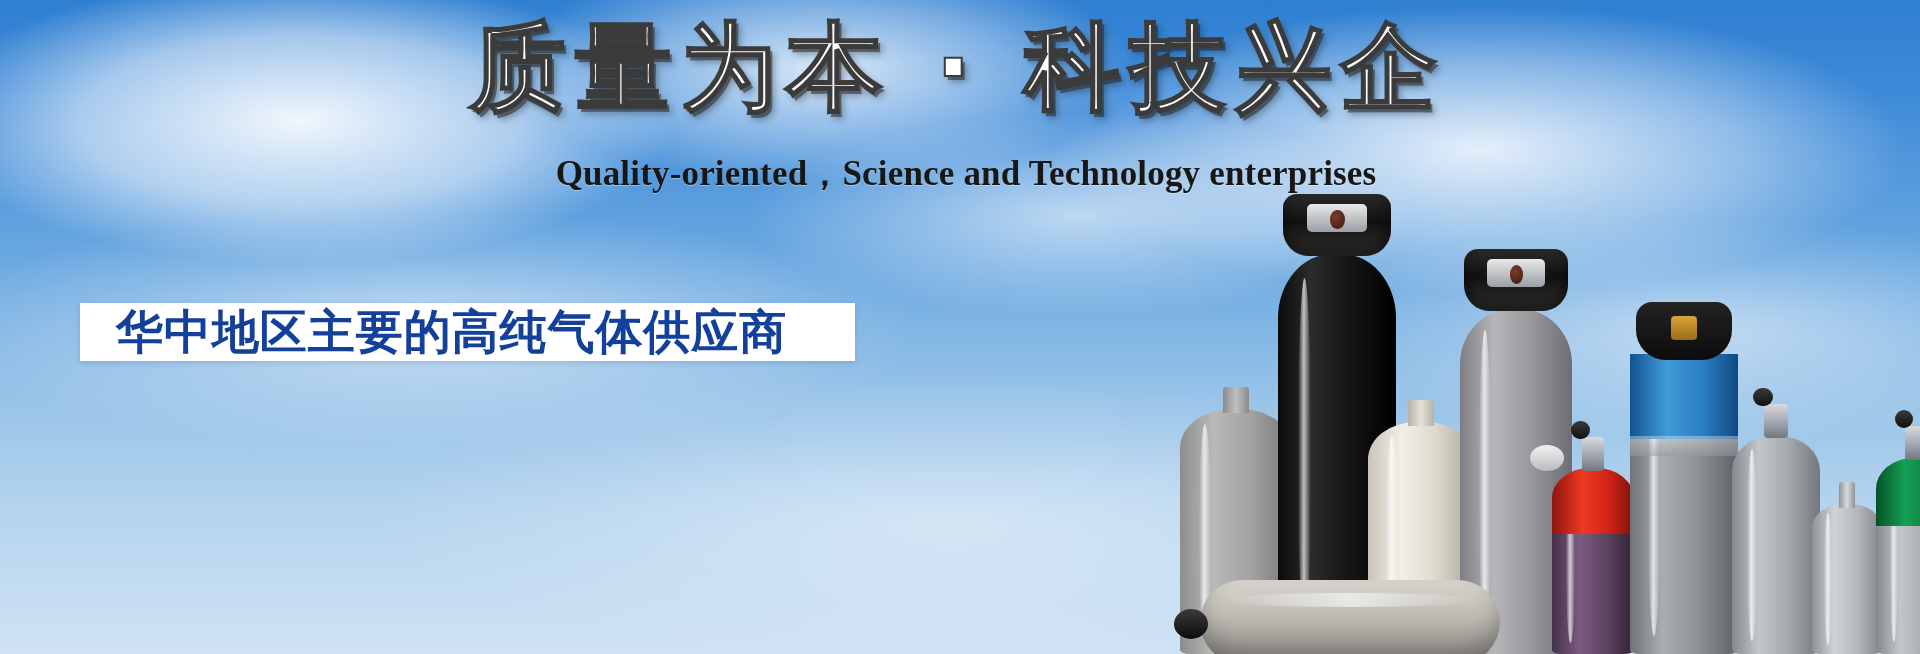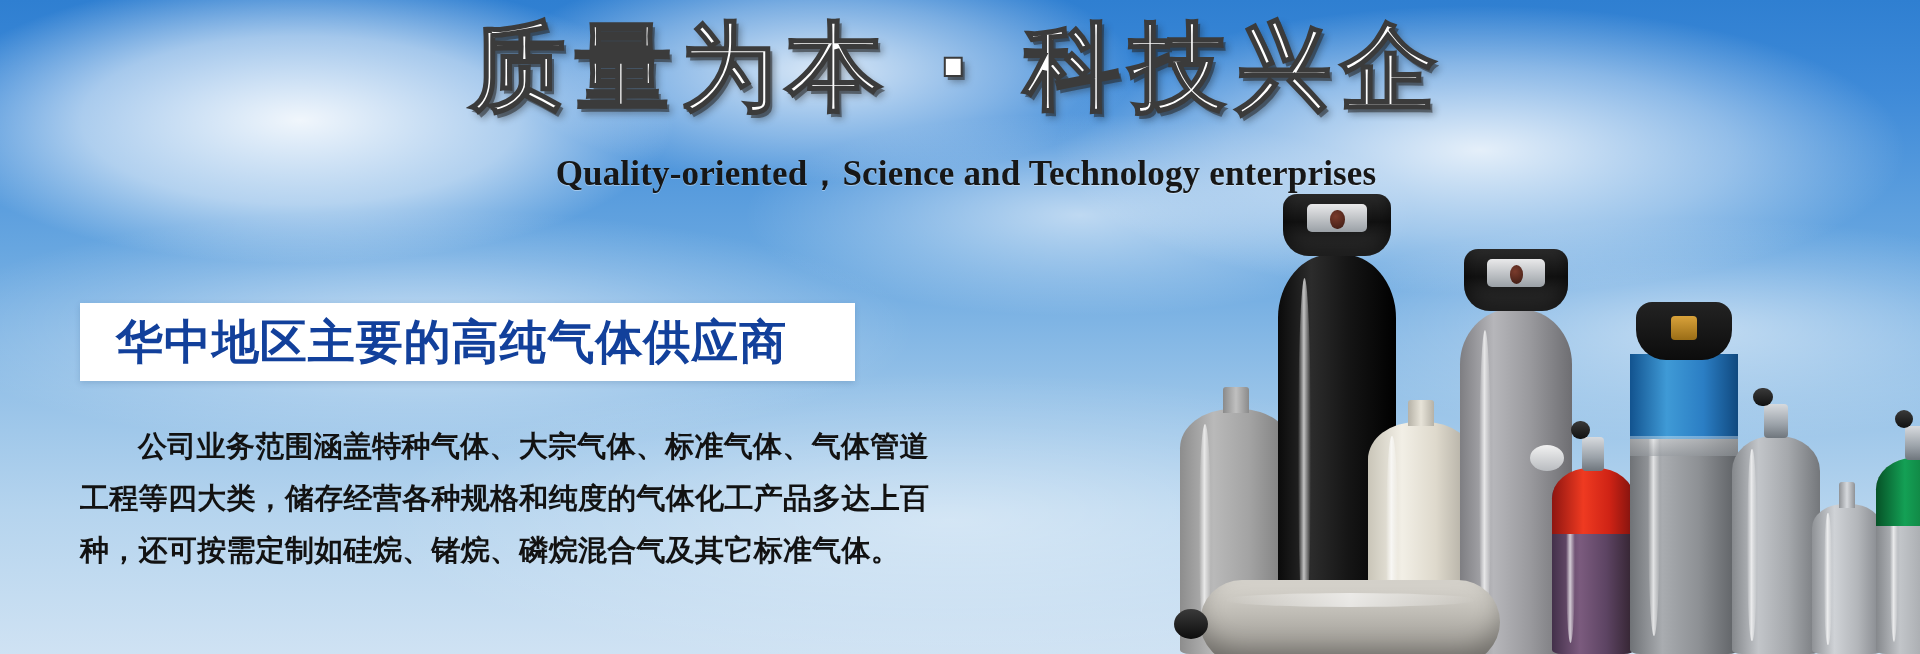--- a/index.html
+++ b/index.html
@@ -50,21 +50,21 @@
     color:#171717;
     white-space:nowrap;
     text-shadow:0 1px 0 rgba(255,255,255,.35);
     margin-left:12px;
   }
 
   
   .slogan-box{
     position:absolute;
     left:80px;top:303px;
-    width:775px;height:78px;
+    width:775px;height:58px;
     background:#ffffff;
     box-shadow:0 2px 6px rgba(20,60,110,.18);
     display:flex;align-items:center;
   }
   .slogan-text{
     font-family:"DejaVu Sans",sans-serif;
     font-weight:700;
     font-size:47px;
     letter-spacing:.02em;
     color:#12409b;
@@ -162,25 +162,20 @@
 
   <div class="headline-wrap">
     <div class="headline">质量为本 · 科技兴企</div>
   </div>
   <div class="subhead">Quality-oriented，Science and Technology enterprises</div>
 
   <div class="slogan-box">
     <div class="slogan-text">华中地区主要的高纯气体供应商</div>
   </div>
 
-  <div class="paragraph">
-    <span class="ln first">公司业务范围涵盖特种气体、大宗气体、标准气体、气体管道</span>
-    <span class="ln">工程等四大类，储存经营各种规格和纯度的气体化工产品多达上百</span>
-    <span class="ln">种，还可按需定制如硅烷、锗烷、磷烷混合气及其它标准气体。</span>
-  </div>
 
   <div class="cylinders">
 
     <div class="cyl" style="left:20px;width:112px;height:245px;">
       <div class="body" style="height:245px;background:linear-gradient(90deg,#8d8d8d 0%,#b9b9b9 30%,#a3a3a3 62%,#787878 100%);"></div>
       <div class="neck" style="background:linear-gradient(90deg,#8a8a8a,#c0c0c0,#8a8a8a);"></div>
     </div>
 
     <div class="cyl" style="left:118px;width:118px;height:400px;">
       <div class="body" style="height:400px;background:linear-gradient(90deg,#0a0a0a 0%,#2c2c2c 28%,#151515 60%,#000 100%);"></div>

